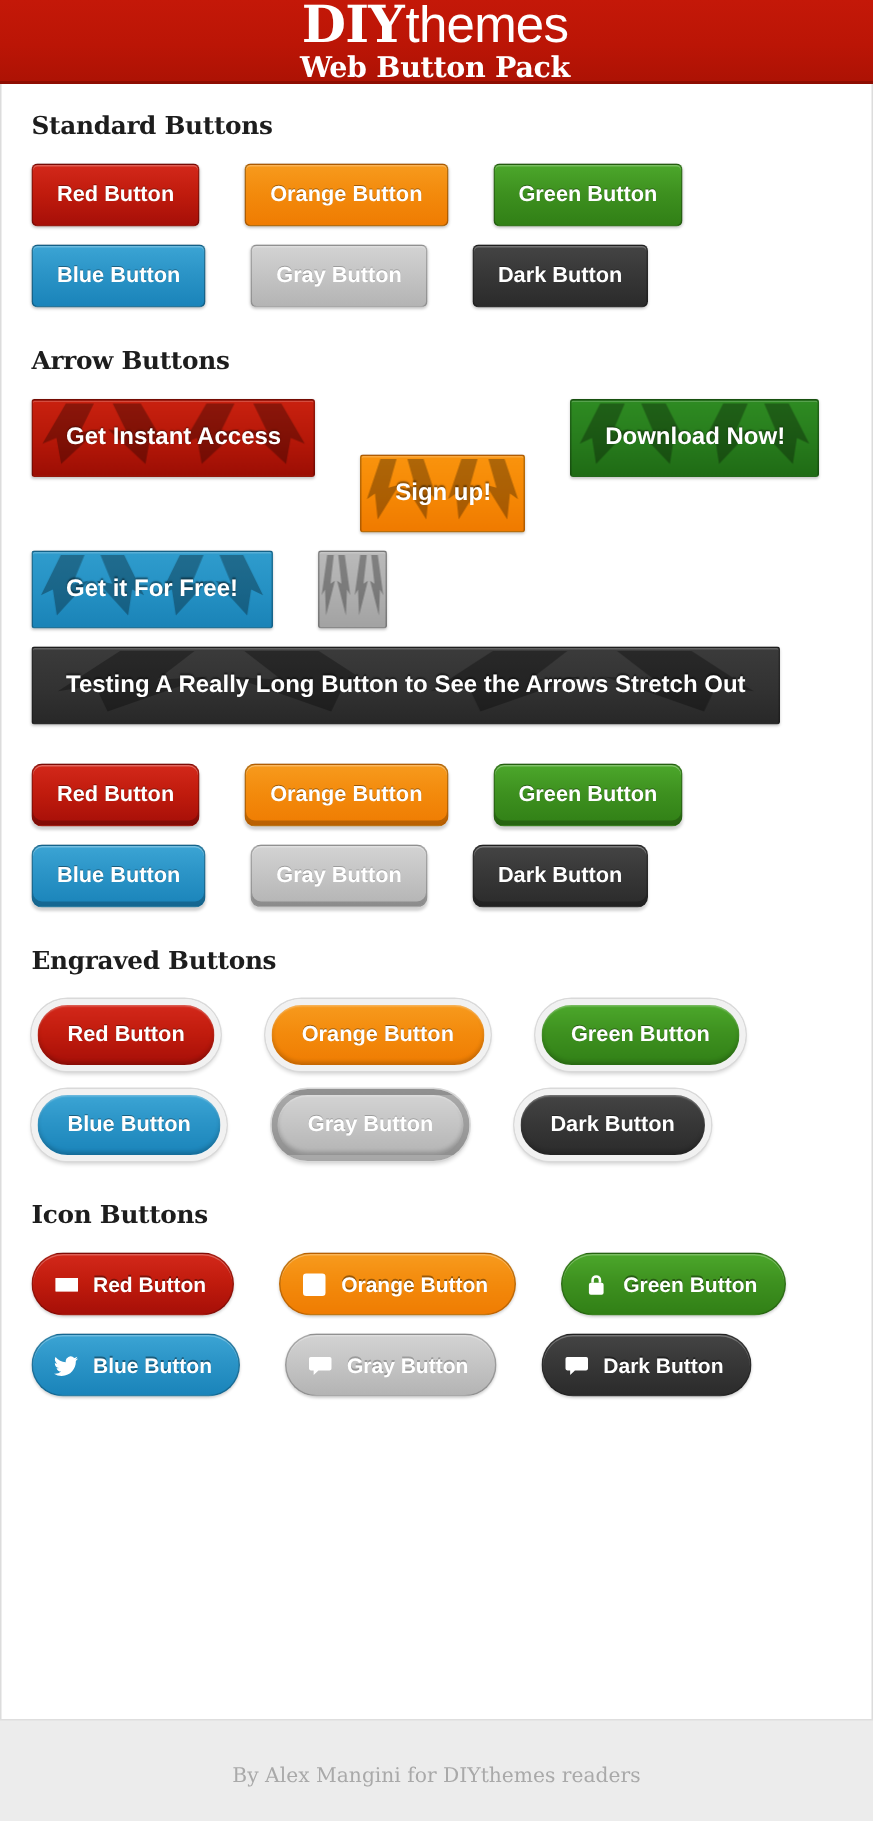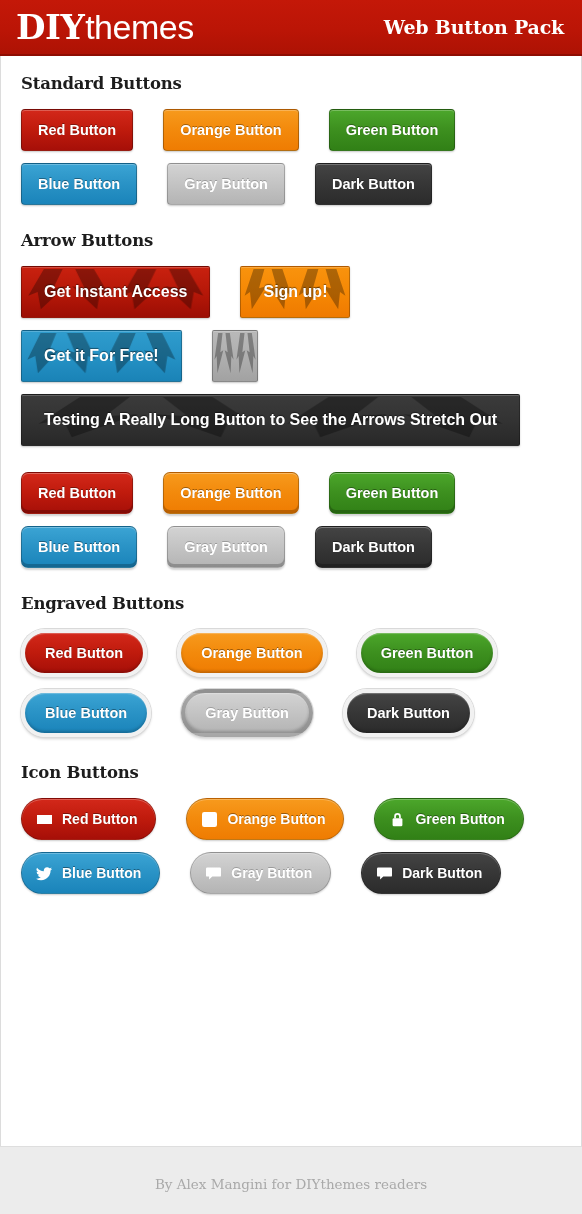--- a/index.html
+++ b/index.html
@@ -23,20 +23,21 @@
   
   .header {
     height: 56px;
     background: linear-gradient(180deg, #c41808 0%, #bb1506 55%, #ad1204 100%);
     position: relative;
     display: flex;
     align-items: center;
     justify-content: space-between;
     padding: 0 18px 0 16px;
     border-bottom: 2px solid #8e0d02;
+    flex-direction: column;
   }
   .logo {
     display: flex;
     align-items: baseline;
     line-height: 1;
   }
   .logo-diy {
     font-family: "DejaVu Serif", "Liberation Serif", serif;
     font-weight: 700;
     font-size: 34px;
@@ -143,21 +144,21 @@
   .arrow .arrow-bg {
     position: absolute;
     inset: 0;
     pointer-events: none;
     opacity: 0.30;
   }
   .arrow .arrow-bg svg { display: block; width: 100%; height: 100%; }
   .arrow .lbl { position: relative; z-index: 2; }
 
   .a-red    { background: linear-gradient(180deg,#c9210f 0%,#b41708 55%,#9c0e04 100%); }
-  .a-orange { background: linear-gradient(180deg,#f9930d 0%,#f58704 55%,#ef7a00 100%); }
+  .a-orange { background: linear-gradient(180deg,#f9930d 0%,#f58704 55%,#ef7a00 100%); margin-top: 37px; }
   .a-green  { background: linear-gradient(180deg,#2e8b22 0%,#277b1c 55%,#1f6b15 100%); }
   .a-blue   { background: linear-gradient(180deg,#2f9ccd 0%,#2490c3 55%,#1a83b7 100%); }
   .a-gray   { background: linear-gradient(180deg,#b9b9b9 0%,#aeaeae 55%,#a2a2a2 100%); }
   .a-dark   { background: linear-gradient(180deg,#3b3b3b 0%,#323232 55%,#282828 100%); }
   .a-gray { text-shadow: 0 -1px 1px rgba(0,0,0,0.35); }
 
   
   .bevel {
     display: inline-flex;
     align-items: center;
@@ -312,20 +313,36 @@
                         <path d="M14 2 L26 2 L20 22 L28 20 L12 44 L10 26 L4 30 Z"></path>
                         <path d="M46 2 L34 2 L40 22 L32 20 L48 44 L50 26 L56 30 Z"></path>
                       </g>
                     </pattern>
                   </defs>
                   <rect width="120" height="52" fill="url(#arrpat1)"></rect>
                 </svg>
               </span>
               <span class="lbl">Sign up!</span>
             </div>
+            <div class="arrow a-green">
+              <span class="arrow-bg">
+                <svg preserveAspectRatio="none" viewBox="0 0 120 52">
+                  <defs>
+                    <pattern id="arrpat2" width="60" height="52" patternUnits="userSpaceOnUse">
+                      <g fill="#000">
+                        <path d="M14 2 L26 2 L20 22 L28 20 L12 44 L10 26 L4 30 Z"></path>
+                        <path d="M46 2 L34 2 L40 22 L32 20 L48 44 L50 26 L56 30 Z"></path>
+                      </g>
+                    </pattern>
+                  </defs>
+                  <rect width="120" height="52" fill="url(#arrpat2)"></rect>
+                </svg>
+              </span>
+              <span class="lbl">Download Now!</span>
+            </div>
           </div>
           <div class="btn-row">
             <div class="arrow a-blue">
               <span class="arrow-bg">
                 <svg preserveAspectRatio="none" viewBox="0 0 120 52">
                   <defs>
                     <pattern id="arrpat3" width="60" height="52" patternUnits="userSpaceOnUse">
                       <g fill="#000">
                         <path d="M14 2 L26 2 L20 22 L28 20 L12 44 L10 26 L4 30 Z"></path>
                         <path d="M46 2 L34 2 L40 22 L32 20 L48 44 L50 26 L56 30 Z"></path>

